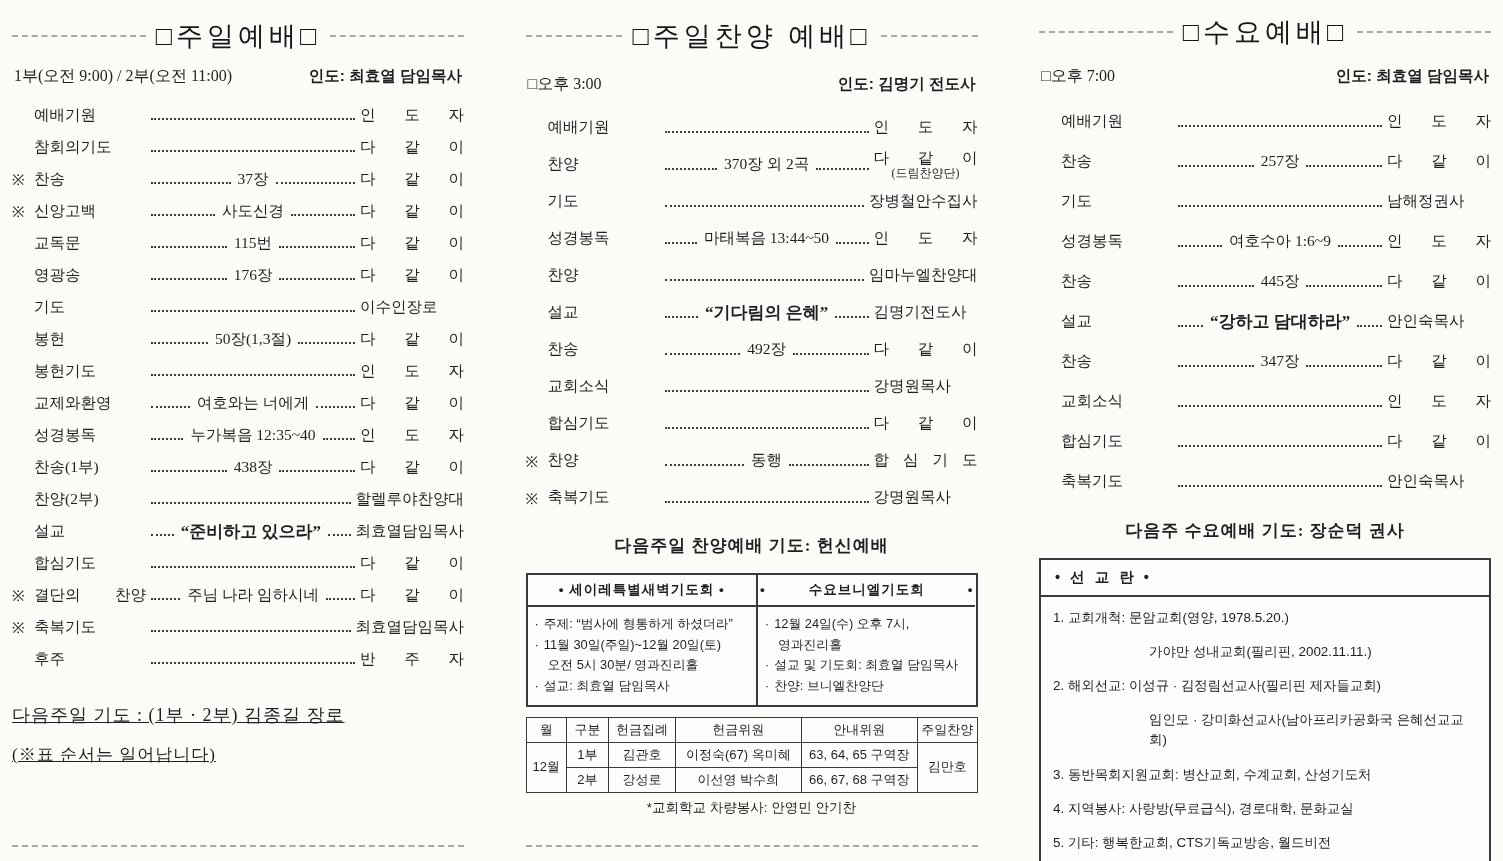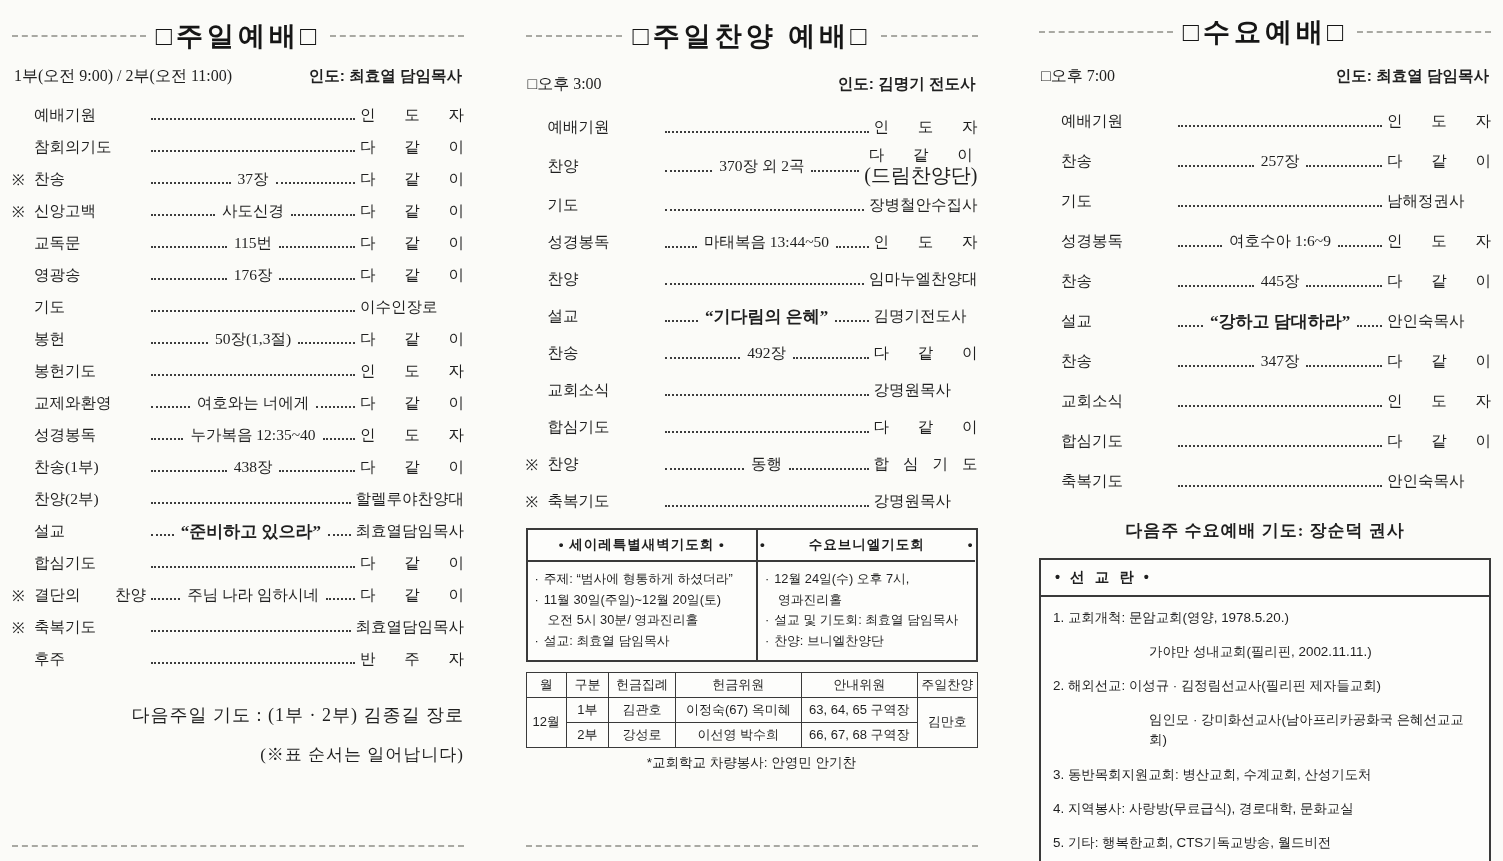--- a/index.html
+++ b/index.html
@@ -7,40 +7,40 @@
     width:1503px;height:861px;overflow:hidden;
     background:#fbfbf8;color:#1f1f1f;
     font-family:"Liberation Serif", serif;
   }
   .page{display:flex;justify-content:space-between;box-sizing:border-box;height:100%;padding:14px 12px 0;}
   .col{width:452px;display:flex;flex-direction:column;box-sizing:border-box;}
   .col-header{display:flex;align-items:center;gap:10px;height:44px;}
   .dash{flex:1;border-top:2px dashed #a9a9a3;height:0;}
   .title{
     font-family:"Liberation Sans", sans-serif;
-    font-size:27px;font-weight:700;letter-spacing:4px;margin:0;white-space:nowrap;color:#161616;
+    font-size:27px;font-weight:400;letter-spacing:4px;margin:0;white-space:nowrap;color:#161616;
   }
   .subtitle{text-align:center;font-size:17px;letter-spacing:2px;height:26px;}
   .schedule-row{display:flex;justify-content:space-between;align-items:baseline;font-size:16px;margin:8px 2px 12px;gap:28px;}
   .col[data-col="1"] .schedule-row,.col[data-col="2"] .schedule-row{margin:16px 2px 14px;}
   .sched-right{font-family:Liberation Sans, sans-serif;font-weight:700;font-size:15.5px;}
   .rows{display:flex;flex-direction:column;}
   .row{display:flex;align-items:center;min-height:32px;}
   .col[data-col="1"] .row{min-height:37px;}
   .col[data-col="2"] .row{min-height:40px;}
   .mark{width:22px;flex:none;font-size:15px;}
   .item{width:112px;flex:none;font-size:15.5px;white-space:nowrap;text-align:justify;text-align-last:justify;}
   .leader{flex:1 1 20px;min-width:14px;align-self:stretch;position:relative;margin:0 5px;}
   .leader::after{content:"";position:absolute;left:0;right:0;top:60%;border-top:2px dotted #3d3d3d;}
   .center{flex:none;font-size:15.5px;white-space:nowrap;padding:0 2px;}
   .center.em{font-weight:700;font-size:17px;}
   .right{flex:none;min-width:104px;font-size:15.5px;white-space:nowrap;text-align:justify;text-align-last:justify;}
   .right-stack{display:flex;flex-direction:column;align-items:center;line-height:1.15;flex:none;}
-  .right2{font-size:20px;white-space:nowrap;}
-  .col-footer{text-align:right;font-size:18px;margin-top:28px;letter-spacing:1px;}
+  .right2{font-size:12px;white-space:nowrap;}
+  .col-footer{text-align:left;font-size:18px;margin-top:28px;letter-spacing:1px;text-decoration:underline;}
   .col-footer.small{font-size:17px;margin-top:16px;}
   .next-week{text-align:center;font-weight:700;font-size:17px;margin:18px 0 16px;letter-spacing:1px;}
   .info-boxes{display:flex;border:2px solid #3a3a3a;margin-top:8px;background:#fdfdfb;}
   .info-box{width:51%;box-sizing:border-box;}
   .info-box.right{width:49%;border-left:2px solid #3a3a3a;}
   .box-title{
     text-align:center;font-family:"Liberation Sans", sans-serif;font-weight:700;font-size:13.5px;
     padding:6px 2px;border-bottom:2px solid #3a3a3a;letter-spacing:1px;
   }
   .box-list{padding:7px 7px 8px;}
@@ -303,20 +303,21 @@
           <span class="right">합 심 기 도</span>
         </div>
         <div class="row">
           <span class="mark">※</span>
           <span class="item">축복기도</span>
           <span class="leader"></span>
           <span class="right">강명원목사</span>
         </div>
       </div>
     <div class="extras">
+        <div class="next-week">다음주일 찬양예배 기도: 헌신예배</div>
         <div class="info-boxes">
           <div class="info-box">
             <div class="box-title">• 세이레특별새벽기도회 •</div>
             <div class="box-list">
               <div class="box-line">
                 <span class="bullet">·</span>
                 <span>주제: “범사에 형통하게 하셨더라”</span>
               </div>
               <div class="box-line">
                 <span class="bullet">·</span>

